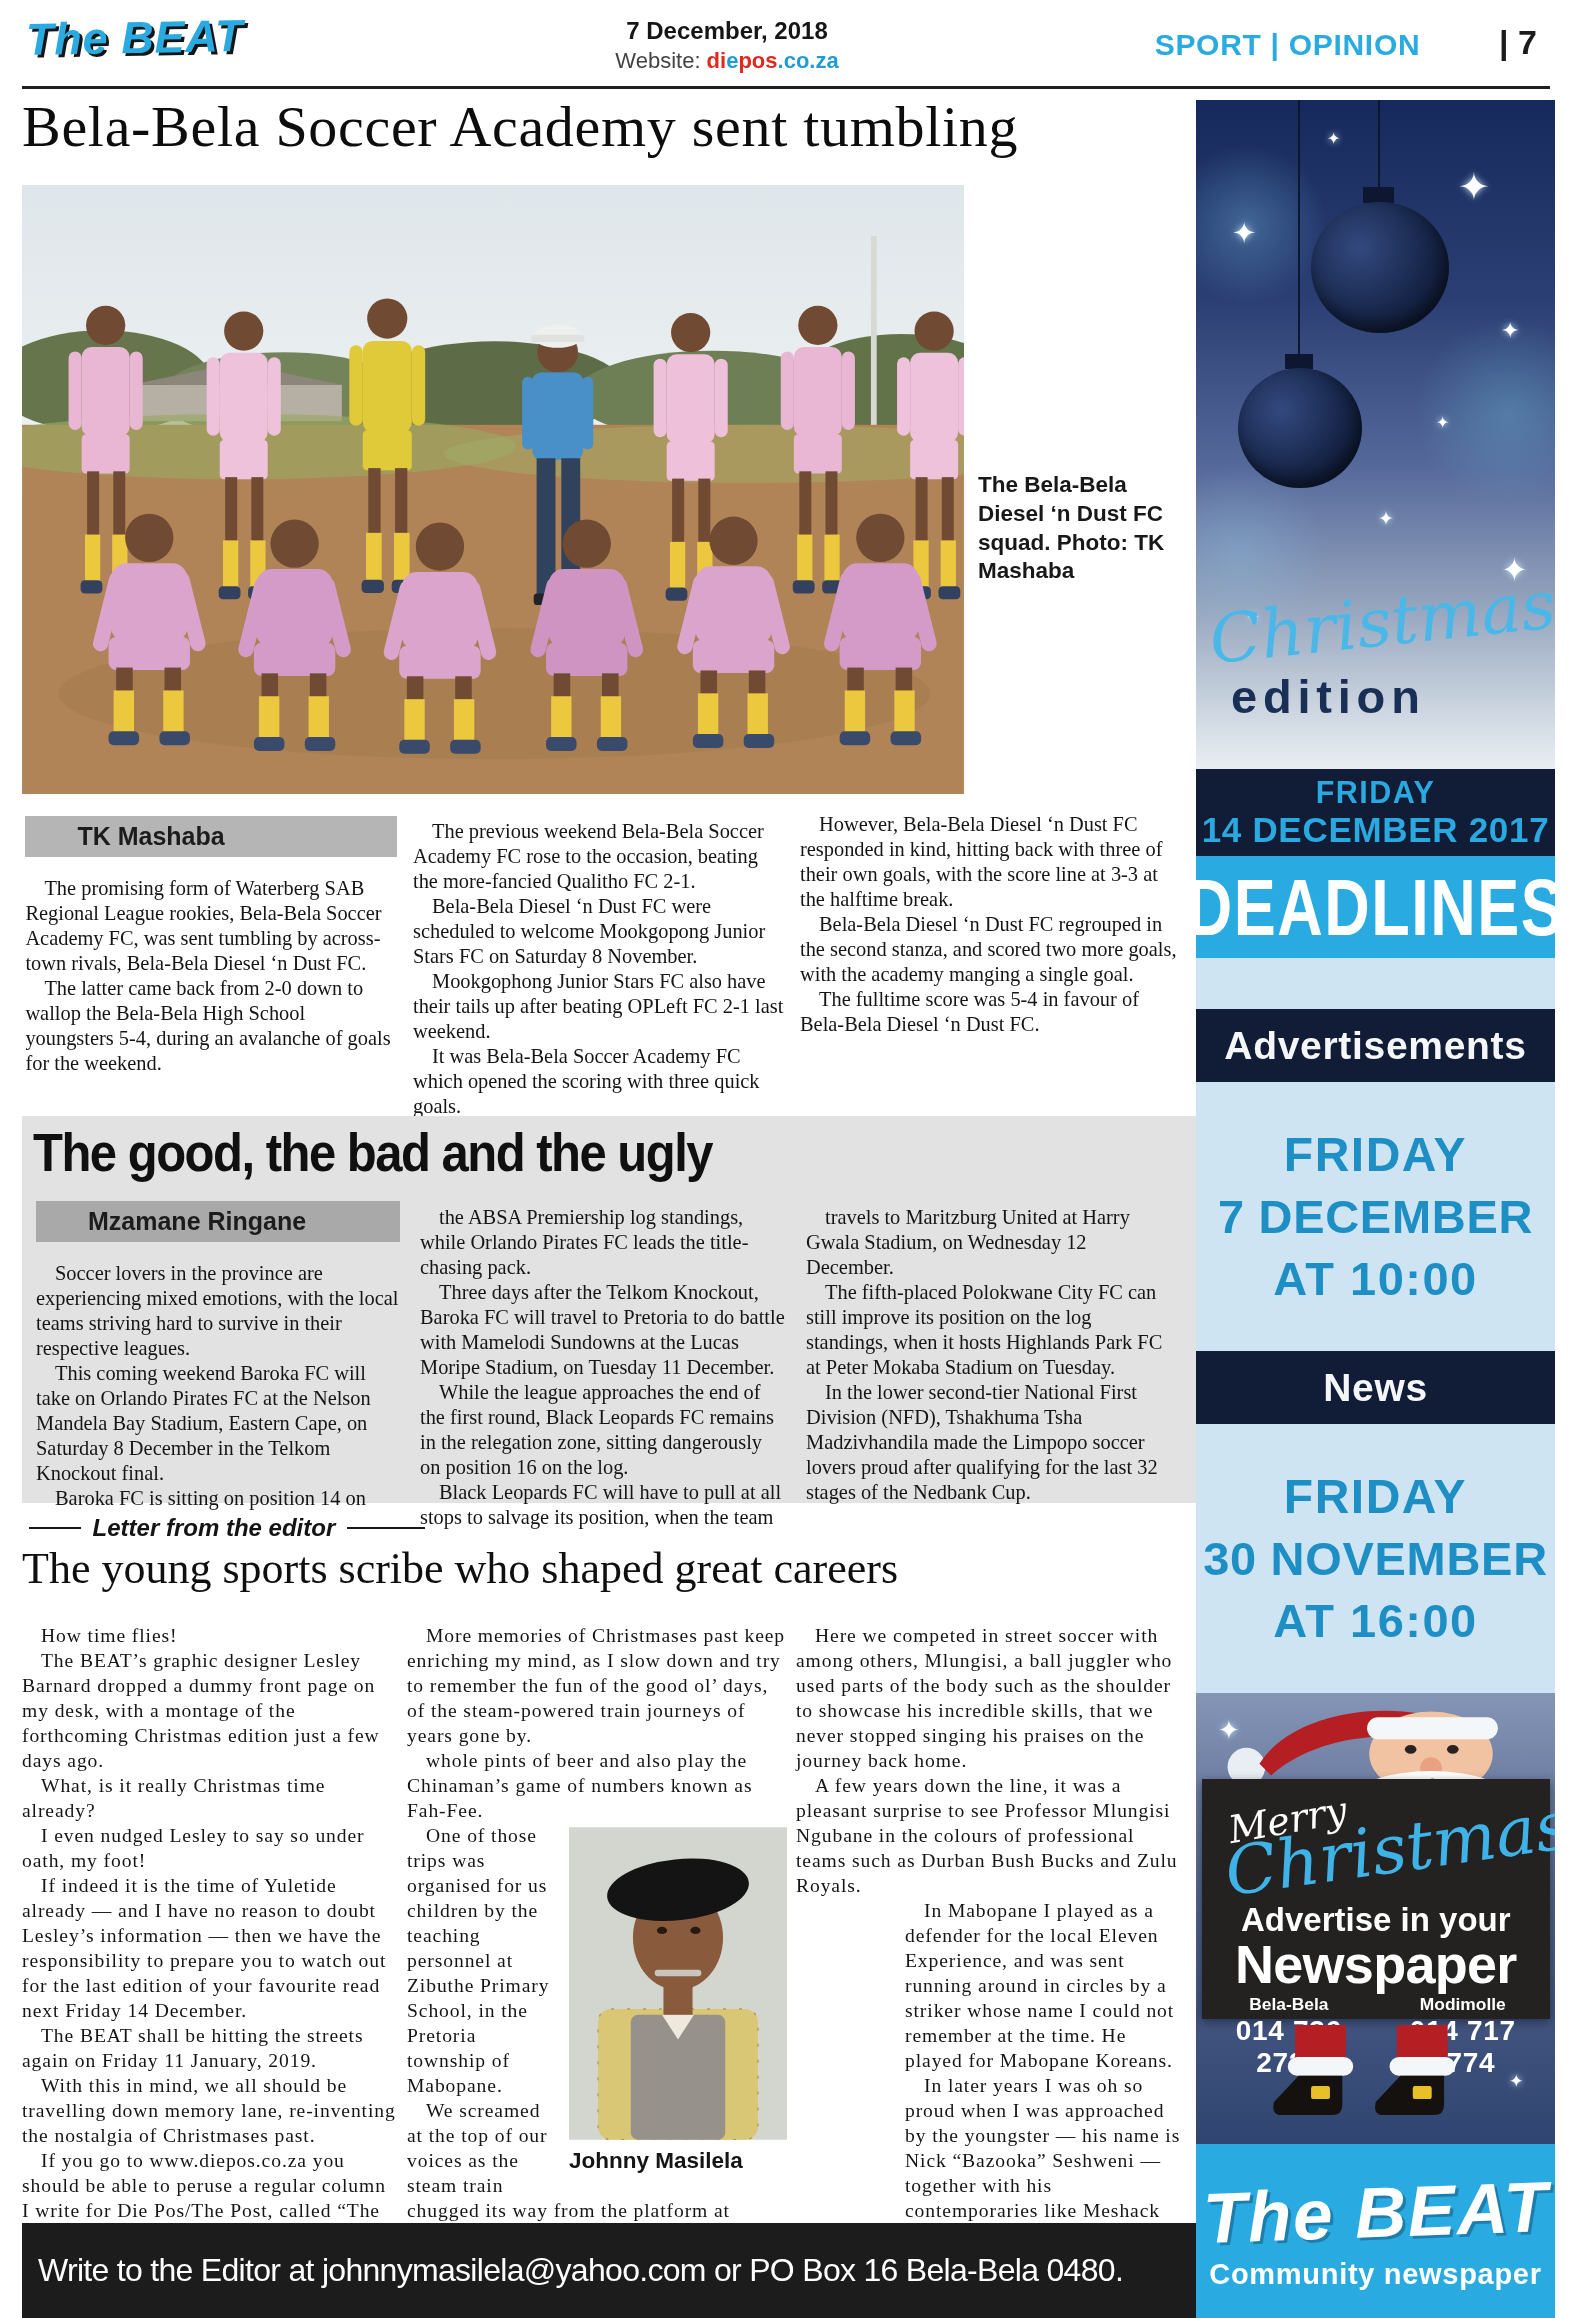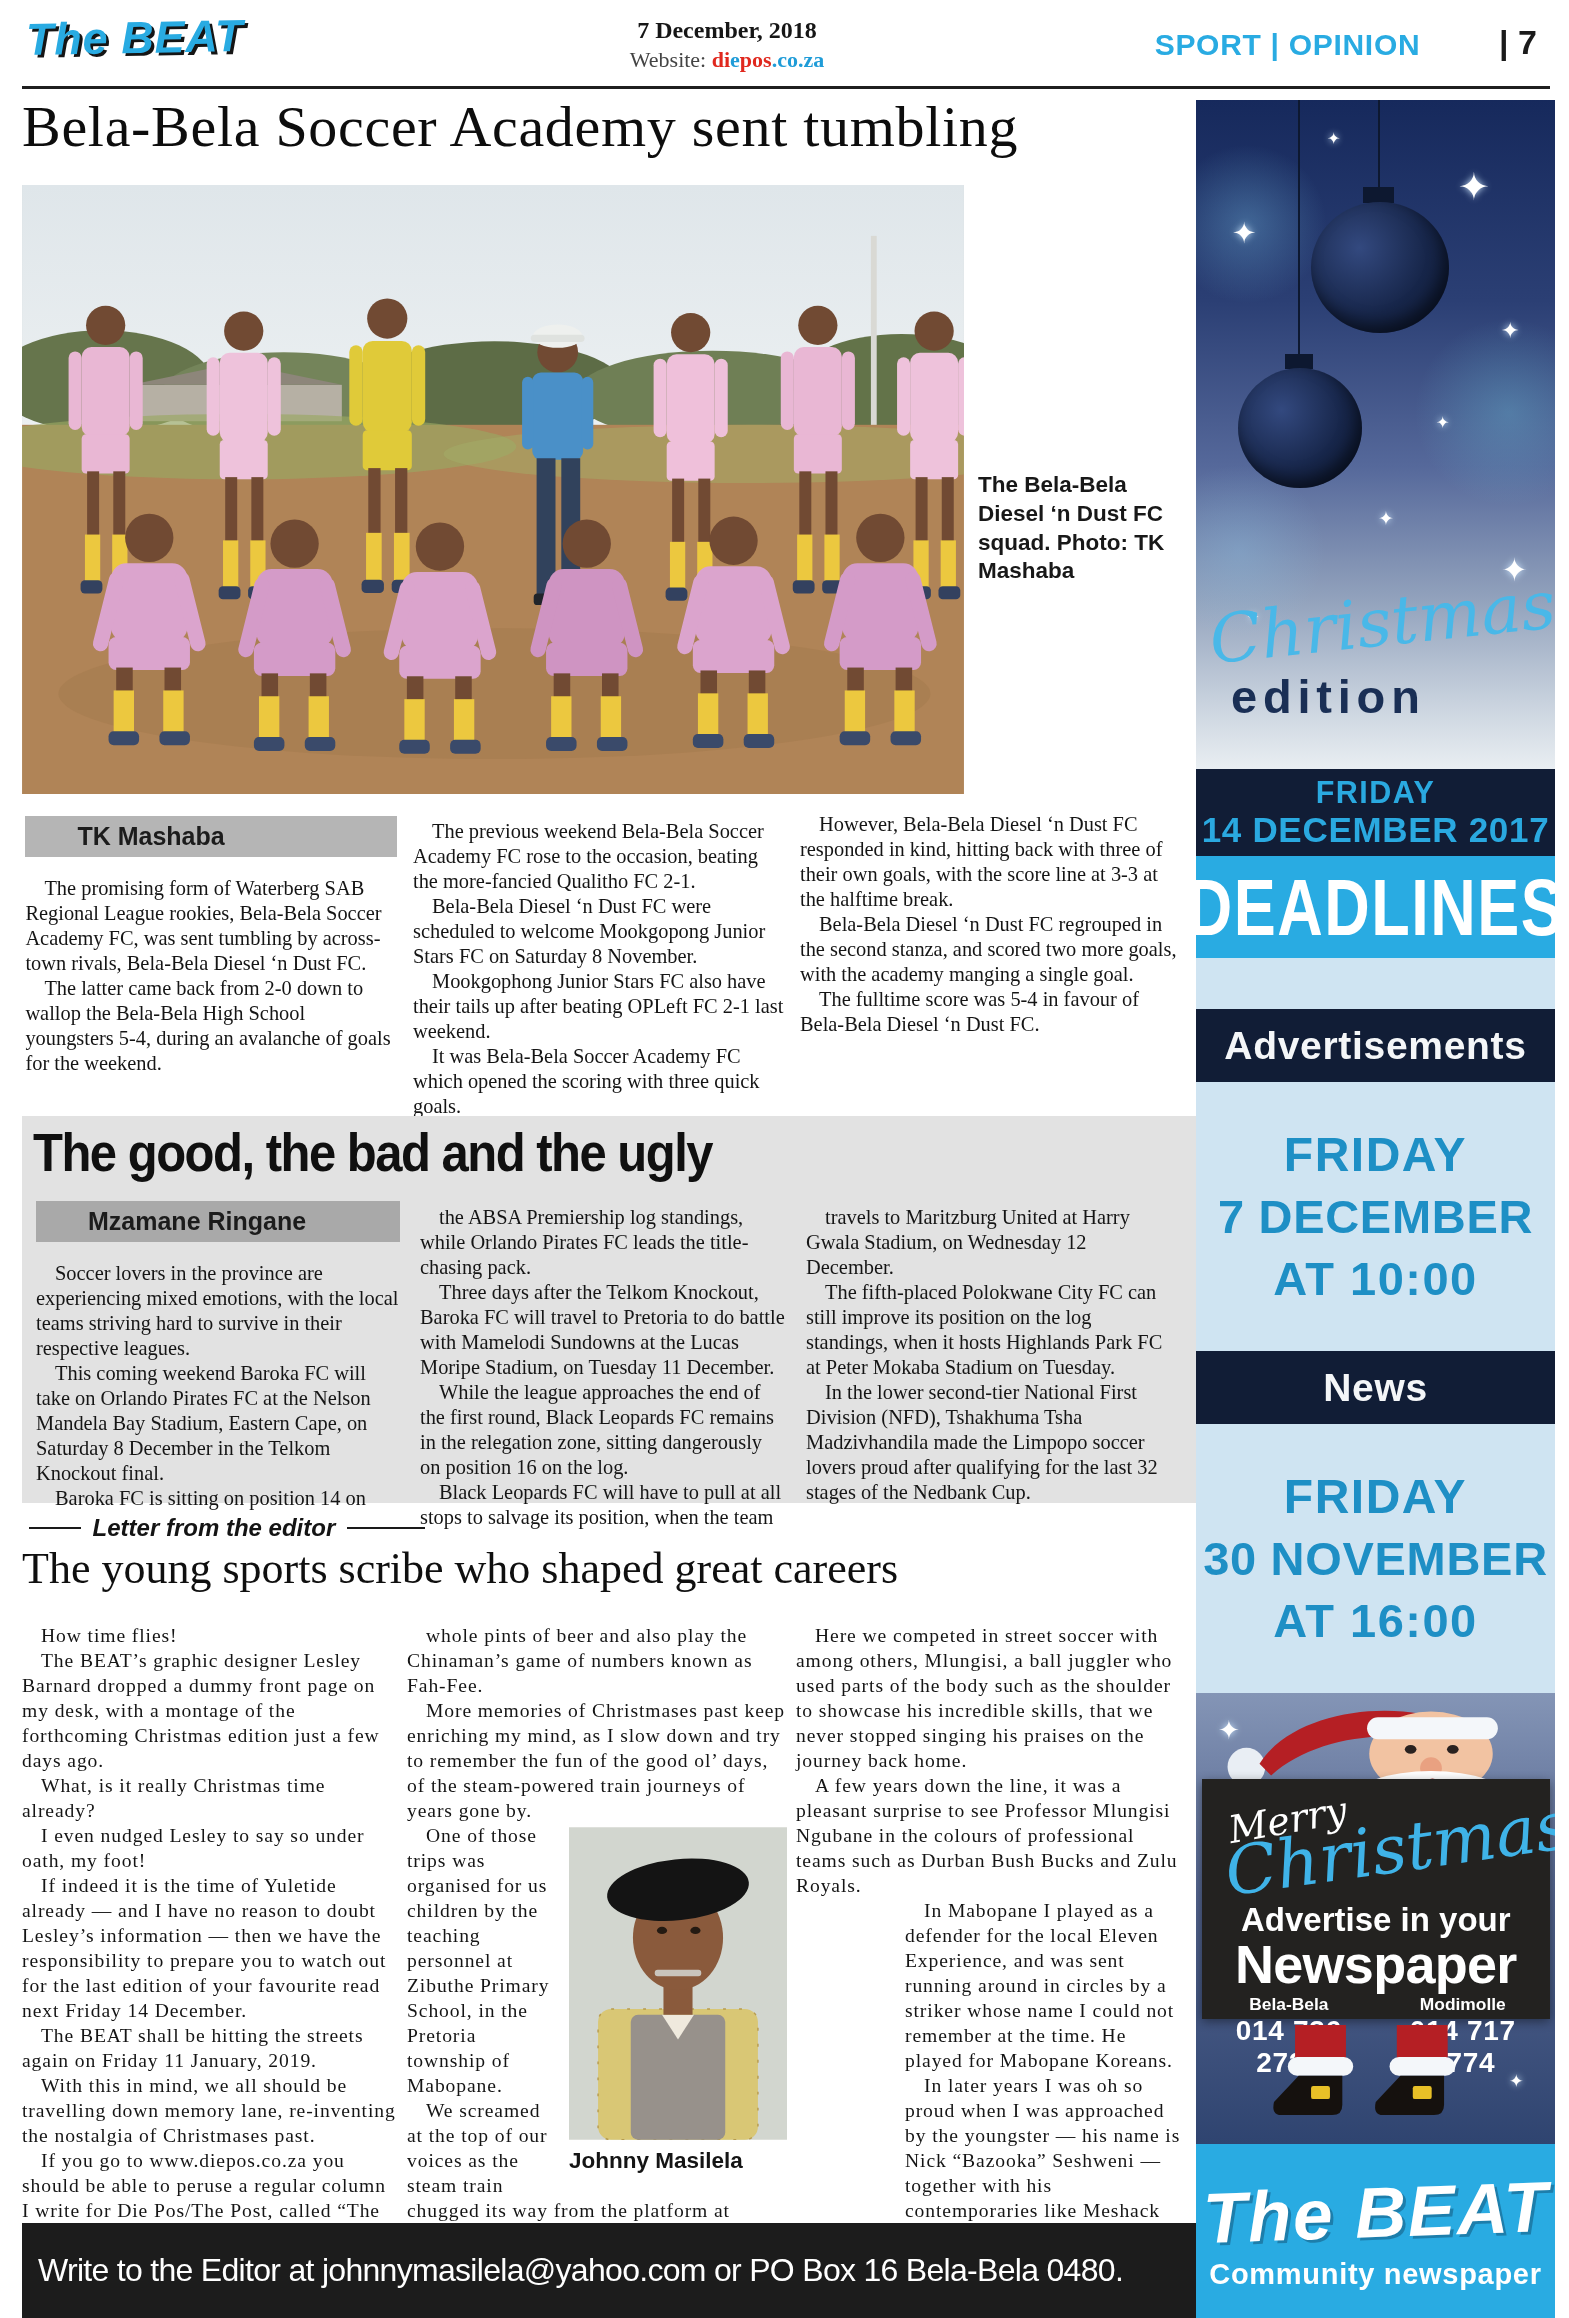--- a/index.html
+++ b/index.html
@@ -10,21 +10,21 @@
   html,body{margin:0;padding:0;background:#fff;}
   .page{position:relative;width:1569px;height:2319px;background:#fff;overflow:hidden;
         font-family:"Liberation Serif","DejaVu Serif",serif;color:#111;}
   .abs{position:absolute;}
 
   
   .masthead{top:11.6px;left:26px;font-family:"Liberation Sans","DejaVu Sans",sans-serif;
     font-style:italic;font-weight:bold;font-size:45px;color:var(--beat-blue);
     text-shadow:2.9px 2.9px 0 #151515;letter-spacing:0.7px;transform:rotate(-1deg);}
   .hdr-center{top:17.4px;left:727px;transform:translateX(-50%);text-align:center;
-    font-family:Liberation Serif, serif;}
+    font-family:Liberation Sans, sans-serif;}
   .hdr-date{font-weight:bold;font-size:24px;color:#161616;}
   .hdr-web{font-size:22px;color:#3c3c3c;margin-top:2.9px;}
   .hdr-web .lbl{color:#444;}
   .seg-red{color:var(--red);font-weight:bold;}
   .seg-blue{color:var(--link-blue);font-weight:bold;}
   .section-label{top:28px;left:1091px;width:393px;text-align:center;
     font-family:"Liberation Sans","DejaVu Sans",sans-serif;font-weight:bold;
     font-size:30px;color:var(--beat-blue);letter-spacing:0.7px;}
   .page-num{top:23px;left:1499px;font-family:"Liberation Sans","DejaVu Sans",sans-serif;
     font-weight:bold;font-size:34px;color:#1b1b1b;}
@@ -297,22 +297,22 @@
           <p>I even nudged Lesley to say so under oath, my foot!</p>
           <p>If indeed it is the time of Yuletide already — and I have no reason to doubt Lesley’s information — then we have the responsibility to prepare you to watch out for the last edition of your favourite read next Friday 14 December.</p>
           <p>The BEAT shall be hitting the streets again on Friday 11 January, 2019.</p>
           <p>With this in mind, we all should be travelling down memory lane, re-inventing the nostalgia of Christmases past.</p>
           <p>If you go to www.diepos.co.za you should be able to peruse a regular column I write for Die Pos/The Post, called “The Other Side of Town”.</p>
           <p>In the most recent column I committed to go on holiday in Pretoria, to guzzle</p>
         </div>
     </div>
     <div class="col ltc2 lead">
       <div>
+          <p>More memories of Christmases past keep enriching my mind, as I slow down and try to remember the fun of the good ol’ days, of the steam-powered train journeys of years gone by.</p>
           <p>whole pints of beer and also play the Chinaman’s game of numbers known as Fah-Fee.</p>
-          <p>More memories of Christmases past keep enriching my mind, as I slow down and try to remember the fun of the good ol’ days, of the steam-powered train journeys of years gone by.</p>
         </div>
       <figure class="johnny" style="margin:4.4px 0 5.8px 13px;">
         <svg width="218" height="313" viewBox="0 0 300 430">
           <rect x="0" y="0" width="300" height="430" fill="#d2d6cf"></rect>
           <rect x="40" y="250" width="220" height="180" rx="18" fill="#d9c775"></rect>
           <rect x="40" y="250" width="220" height="180" rx="18" fill="none" stroke="#b89c4e" stroke-width="2" stroke-dasharray="4 18"></rect>
           <rect x="85" y="258" width="130" height="172" rx="10" fill="#97918b"></rect>
           <polygon points="128,258 150,292 172,258" fill="#efe9dd"></polygon>
           <rect x="130" y="212" width="40" height="46" fill="#8a5a3c"></rect>
           <ellipse cx="150" cy="152" rx="62" ry="72" fill="#8a5a3c"></ellipse>

